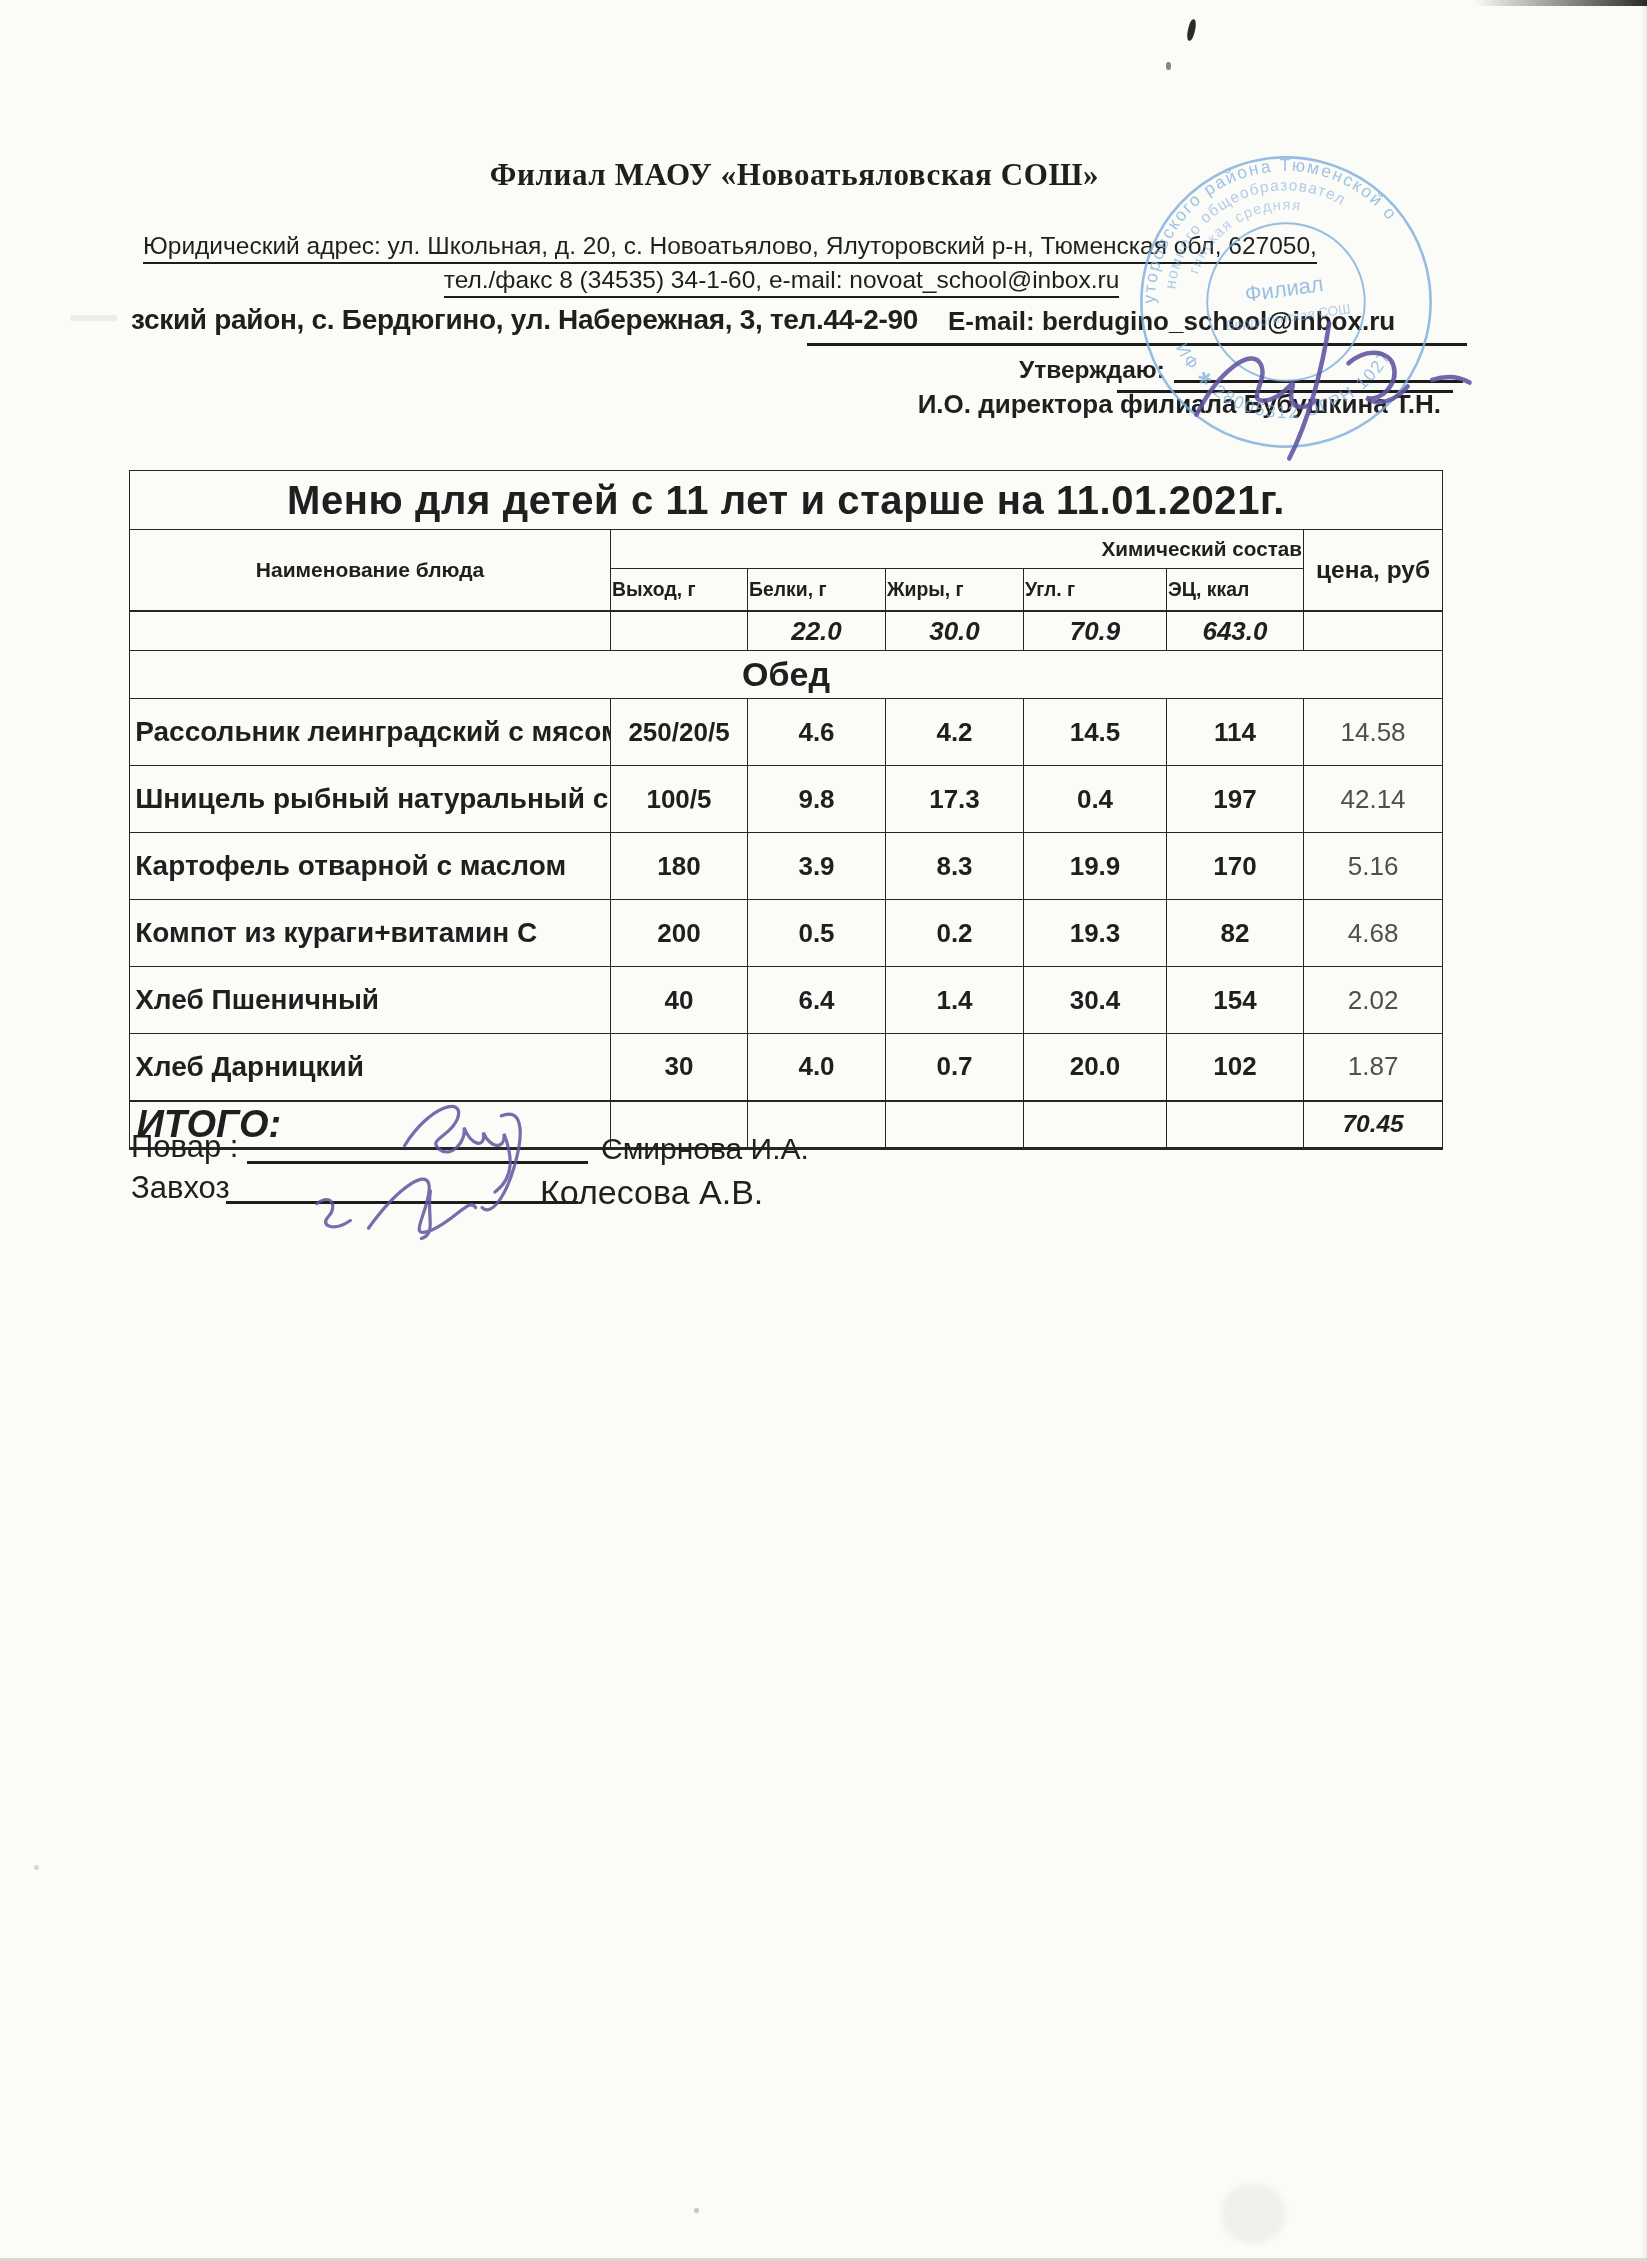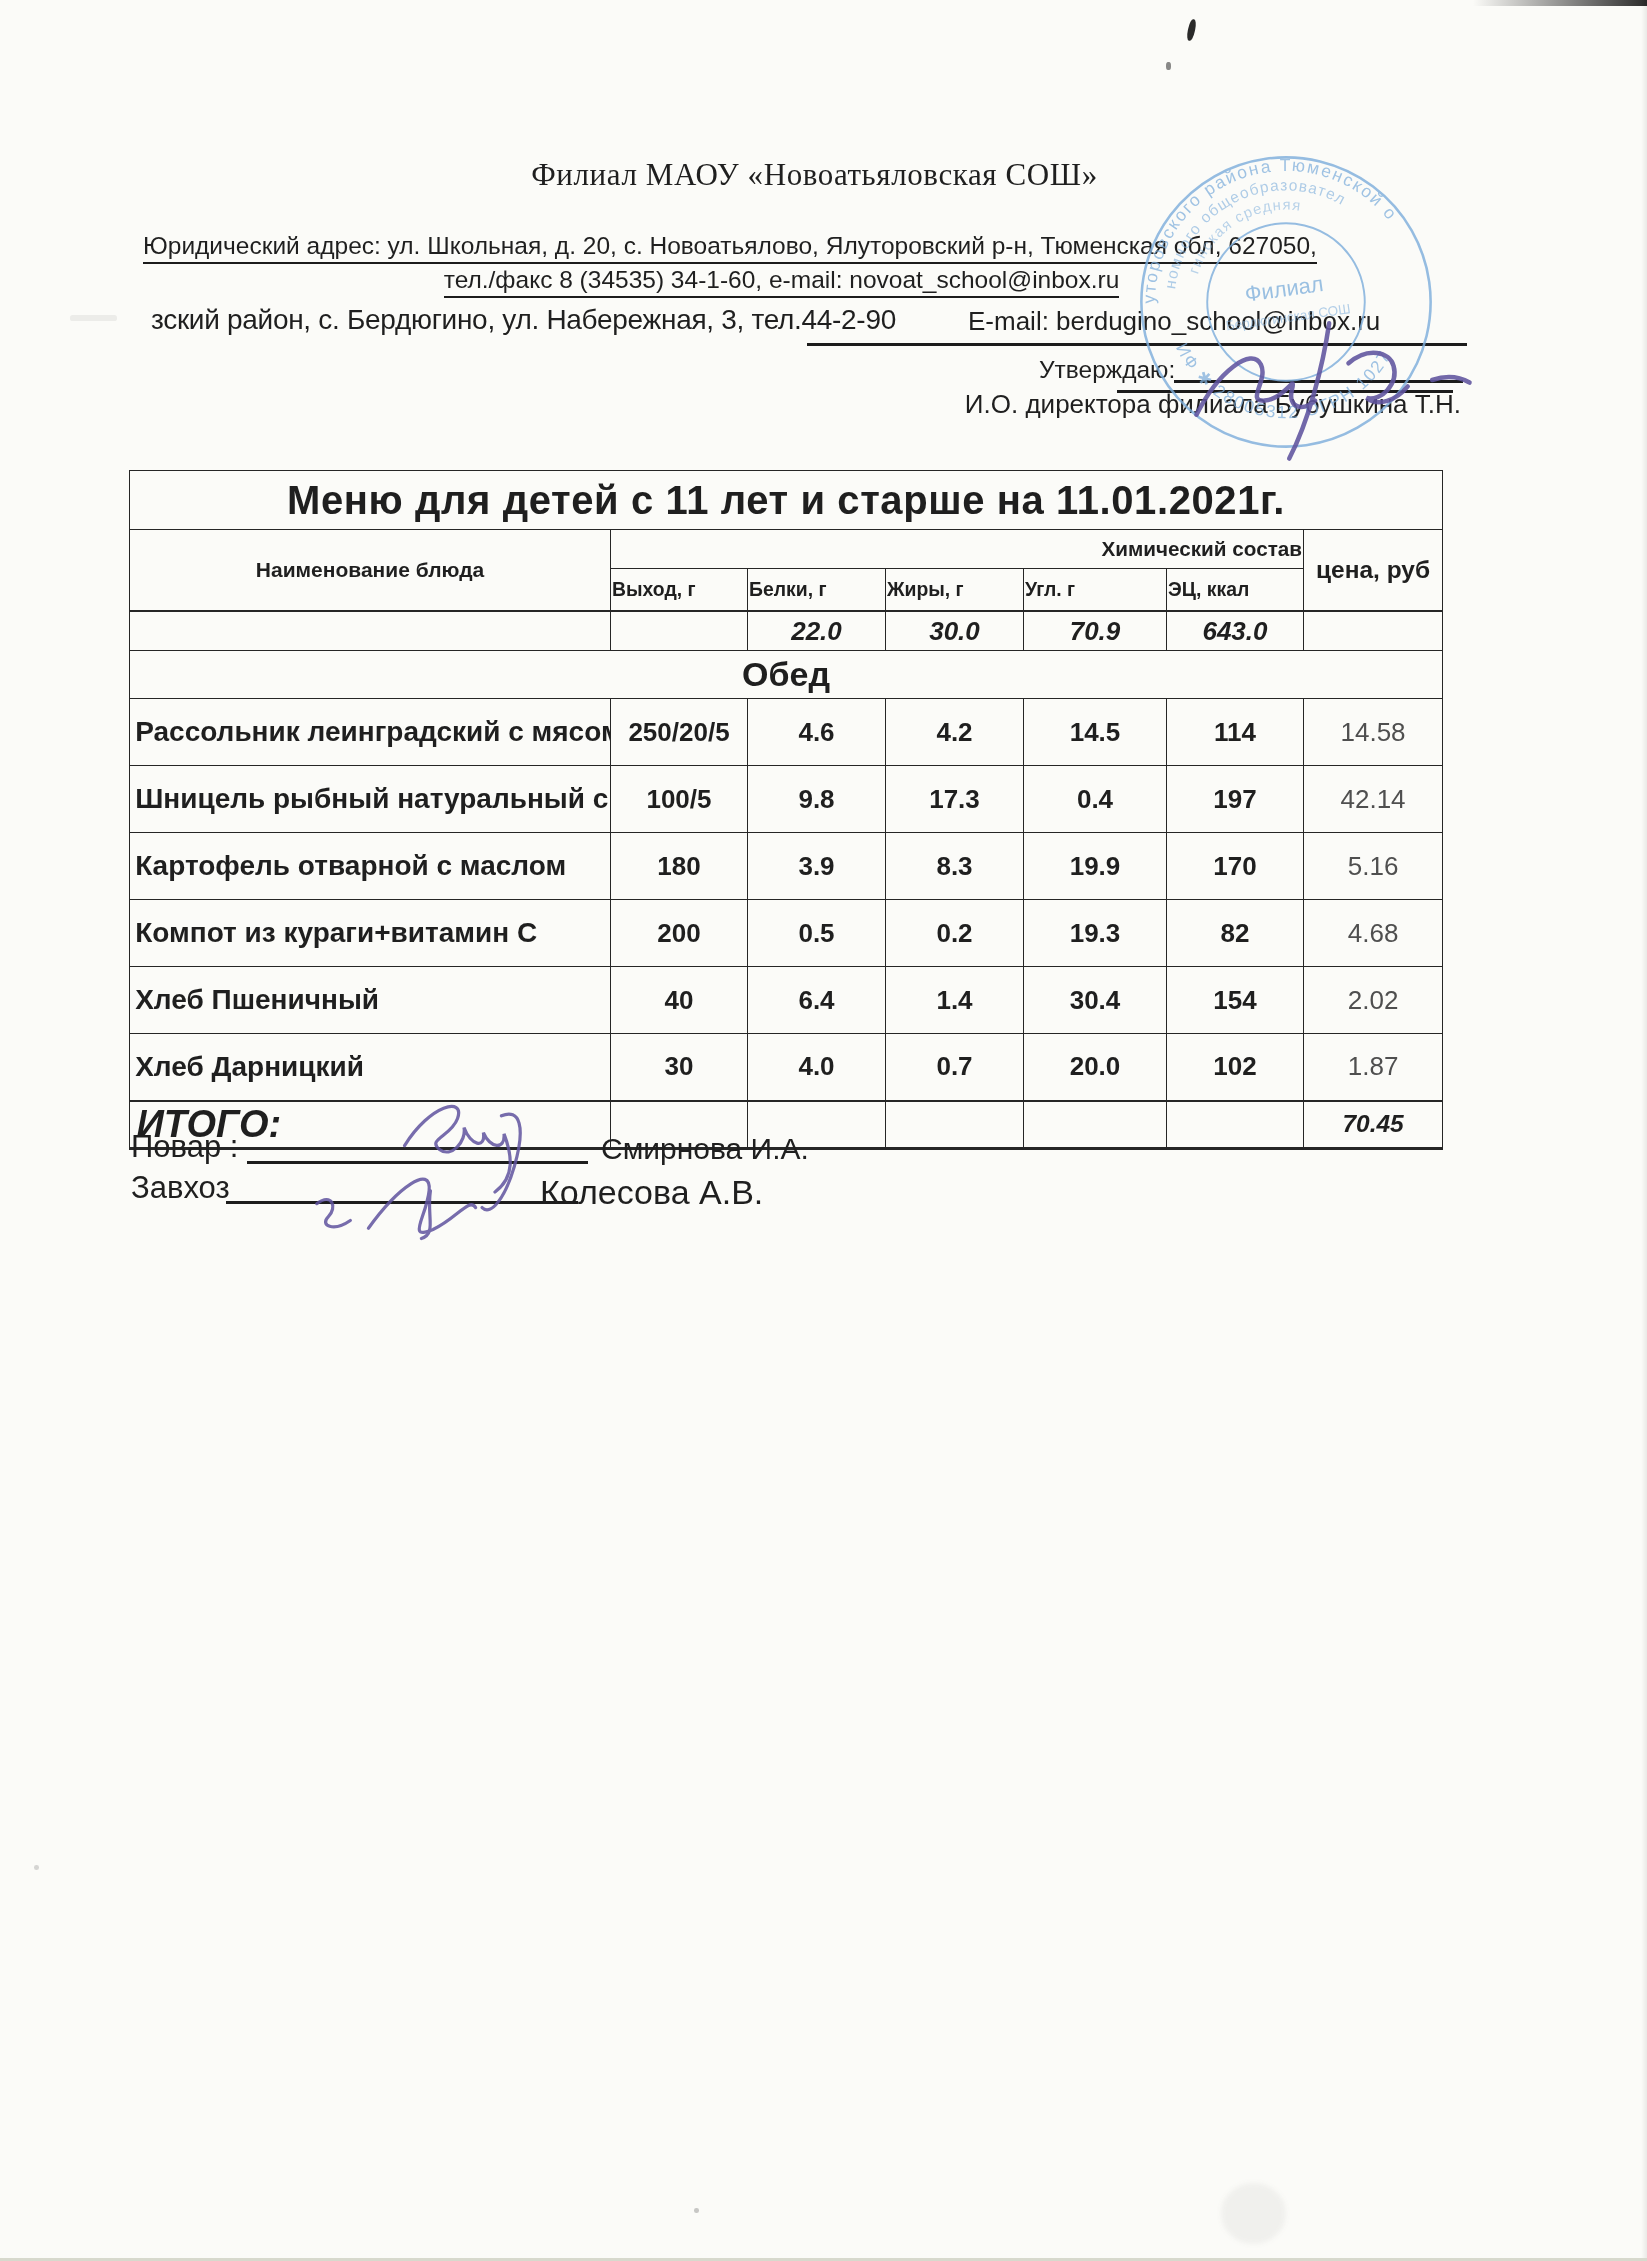--- a/index.html
+++ b/index.html
@@ -1,20 +1,20 @@
 <!DOCTYPE html>
 <html style="font-size:10.3px"><head>
 <meta charset="utf-8">
 <style>
   html,body{margin:0;padding:0;background:#e9e9e6;}
   .sheet{position:relative;width:1647px;height:2261px;background:#fbfbf8;overflow:hidden;
          font-family:"Liberation Sans",sans-serif;color:#1f1f1f;}
   .abs{position:absolute;}
   .serif{font-family:"Liberation Serif",serif;}
-  .b{font-weight:normal;margin-left:20px;}
+  .b{font-weight:bold;}
   .ctr{text-align:center;}
   .uline{border-bottom:3.2px solid #1c1c1c;padding-bottom:2.6px;}
   .hline{position:absolute;height:3.2px;background:#1c1c1c;}
   
   .l1{top:157px;left:0;width:1589px;font-size:31px;letter-spacing:0.6px;}
   .l2{top:194px;left:0;width:1589px;font-size:30px;}
   .l3{top:232px;left:143px;font-size:24.5px;}
   .l4{top:266px;left:0;width:1563px;font-size:24.5px;}
   .l5a{top:304px;left:131px;font-size:28px;letter-spacing:-0.3px;}
   .l5b{top:306px;left:948px;font-size:26px;}

